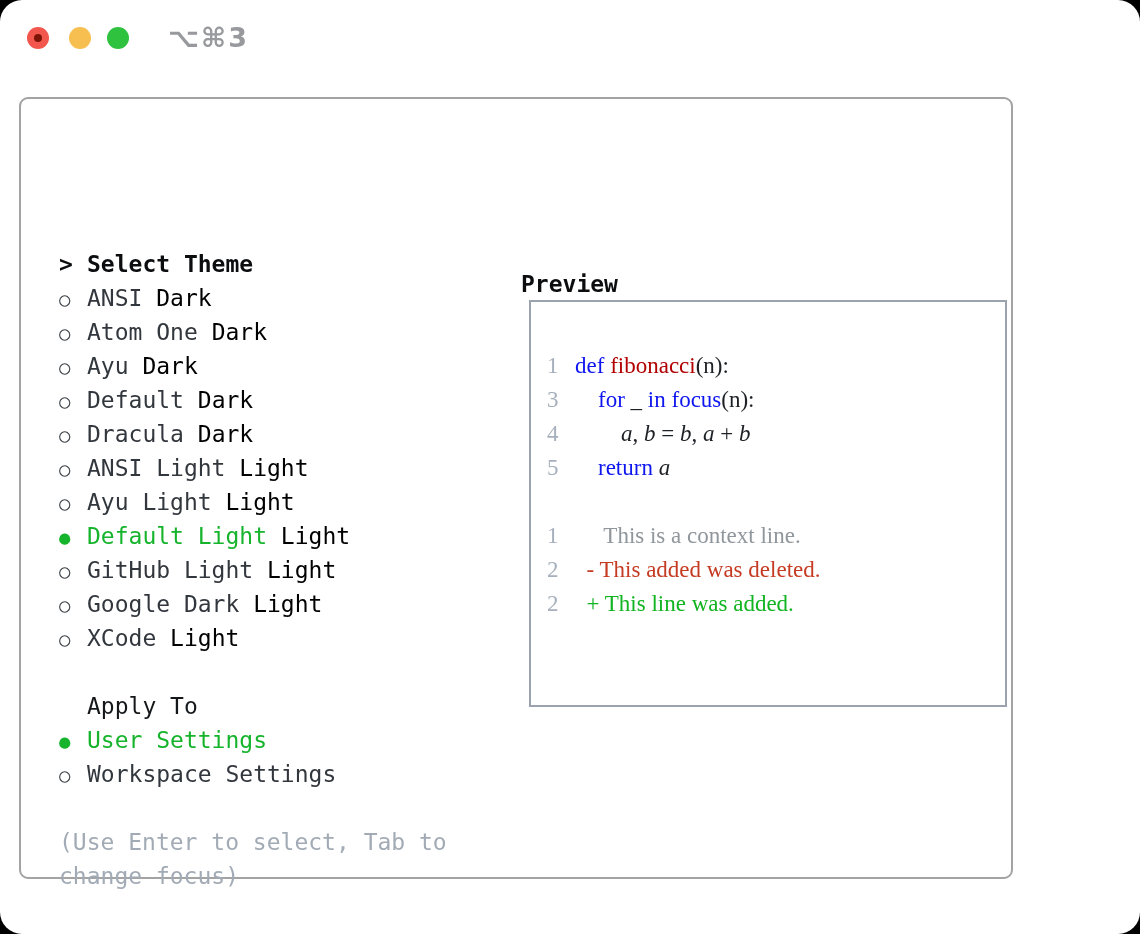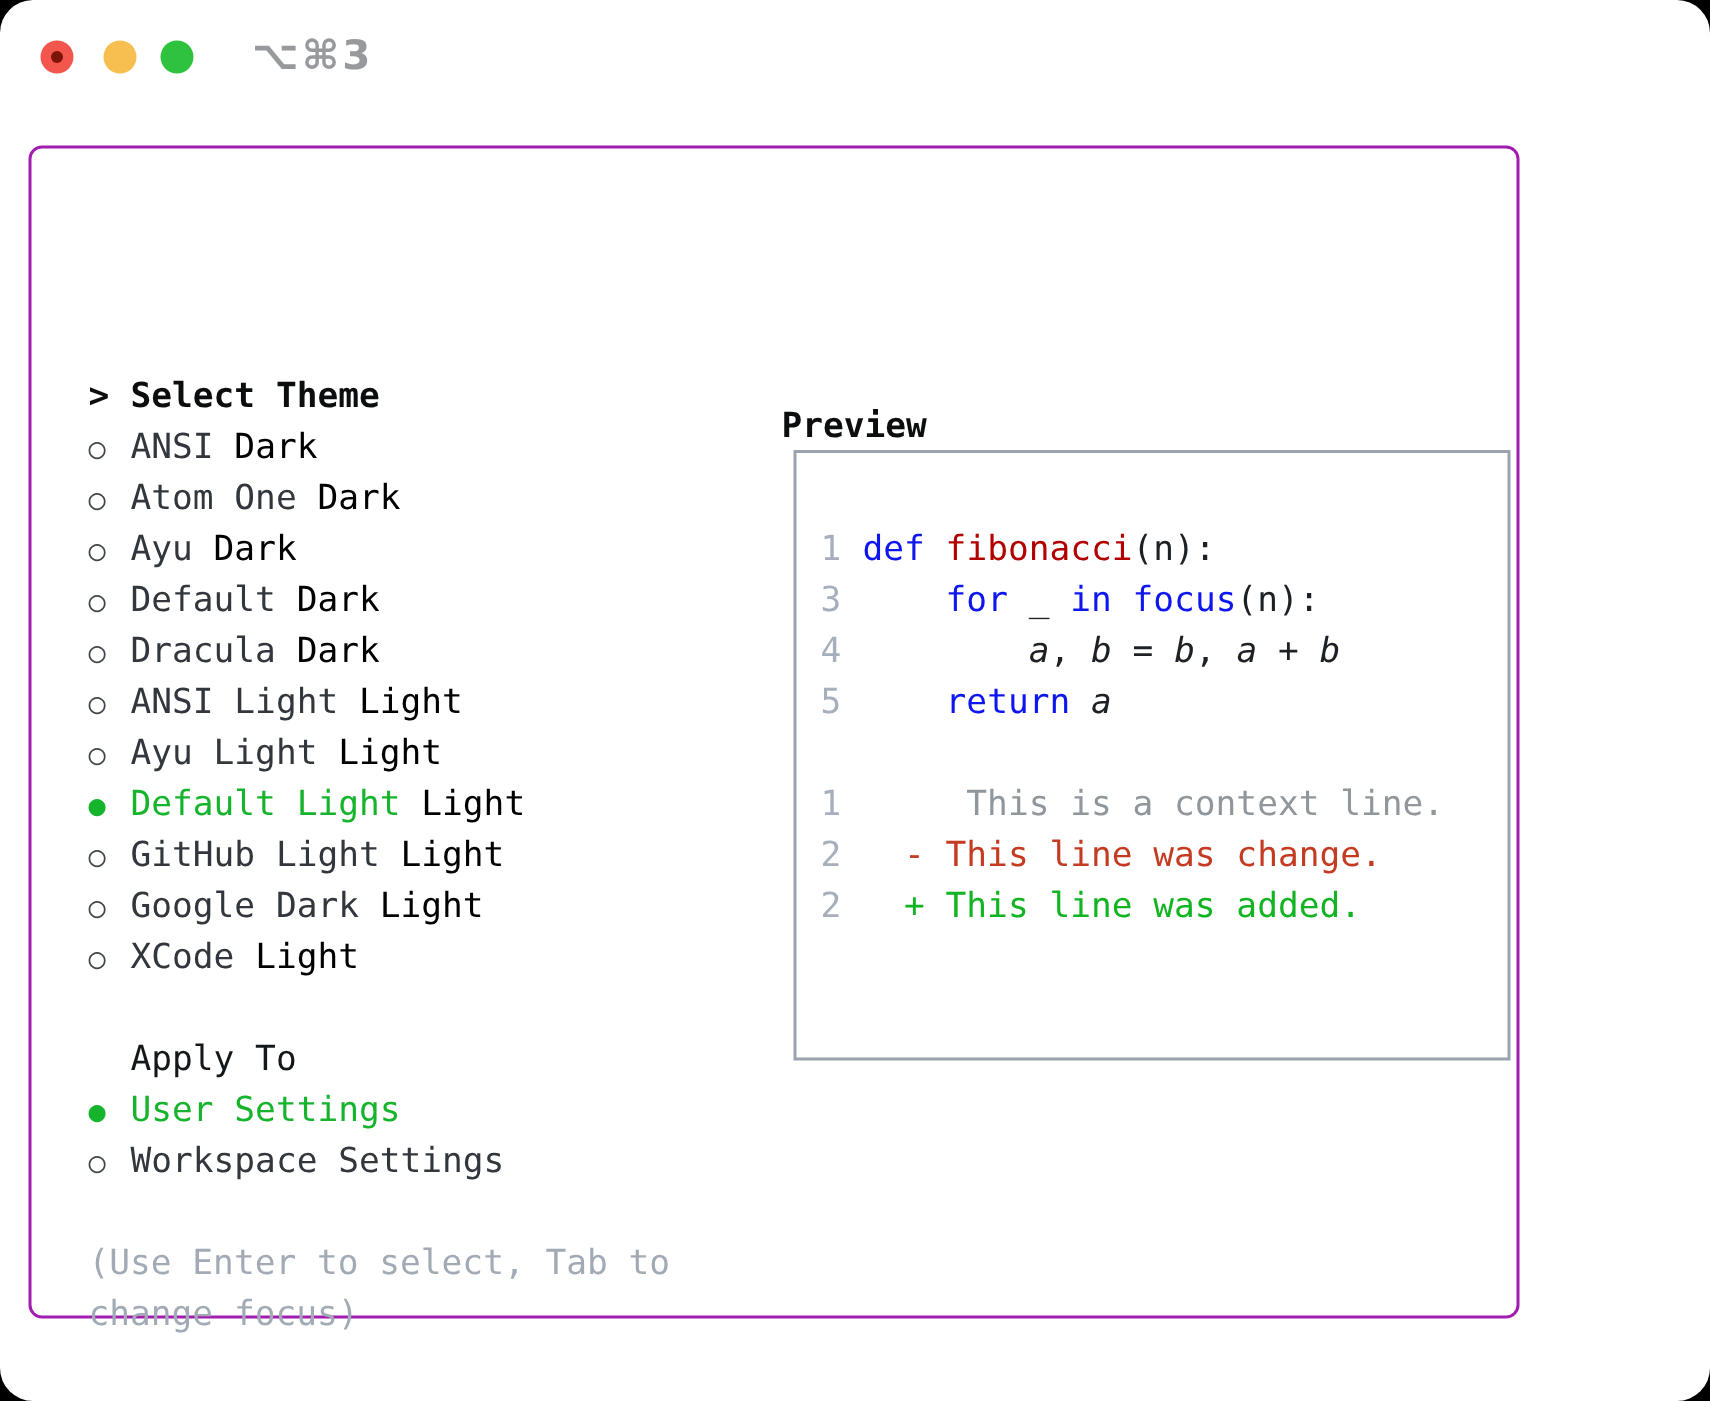--- a/index.html
+++ b/index.html
@@ -17,21 +17,21 @@
   }
   .traffic.yellow{left:69px;background:#f6bf4f;}
   .traffic.green{left:107px;background:#2fc23e;}
   .win-title{
     position:absolute;left:168px;top:22px;font-size:27px;font-weight:bold;
     color:#97999d;letter-spacing:2px;font-family:"DejaVu Sans","Liberation Sans",sans-serif;
   }
   
   .content-box{
     position:absolute;left:19px;top:97px;width:994px;height:782px;
-    border:2px solid #a21caf;border-radius:9px;box-sizing:border-box;background:#fff;
+    border:2px solid #a3a3a3;border-radius:9px;box-sizing:border-box;background:#fff;
   }
   
   .left-col{
     position:absolute;left:38px;top:148px;width:440px;
     font-size:23px;color:#32373d;
   }
   .row{height:34px;line-height:34px;white-space:pre;}
   .row .marker{display:inline-block;width:28px;}
   .row.prompt{font-weight:bold;color:#0b0d0f;}
   .row.heading{color:#15181b;}
@@ -43,21 +43,21 @@
   
   .preview-title{
     position:absolute;left:500px;top:148px;height:34px;line-height:34px;
     font-size:23px;font-weight:bold;color:#0b0d0f;margin-top:20px;
   }
   .preview-box{
     position:absolute;left:508px;top:201px;width:478px;height:407px;
     border:2px solid #9aa3ae;box-sizing:border-box;background:#fff;
     padding:47px 0 0 16px;overflow:hidden;
   }
-  .crow{height:34px;line-height:34px;white-space:pre;font-size:23px;color:#1d2125;}
+  .crow{height:34px;line-height:34px;white-space:pre;font-size:23px;color:#1d2125;font-family:Liberation Serif, serif;}
   .crow .ln{display:inline-block;min-width:28px;color:#a6b0bc;}
   .kw{color:#0e16f0;}
   .fn{color:#b20000;}
   .var{font-style:italic;}
   .ctx{color:#8f969c;}
   .del{color:#c53b22;}
   .add{color:#12b422;}
 </style>
 </head>
 <body>
@@ -110,19 +110,19 @@
     <div class="preview-title">Preview</div>
 
     <div class="preview-box">
       <div id="preview-lines">
           <div class="crow"><span class="ln">1</span><span class="kw">def</span><span> </span><span class="fn">fibonacci</span><span>(n):</span></div>
           <div class="crow"><span class="ln">3</span><span>    </span><span class="kw">for</span><span> _ </span><span class="kw">in</span><span> </span><span class="kw">focus</span><span>(n):</span></div>
           <div class="crow"><span class="ln">4</span><span>        </span><span class="var">a</span><span>, </span><span class="var">b</span><span> = </span><span class="var">b</span><span>, </span><span class="var">a</span><span> + </span><span class="var">b</span></div>
           <div class="crow"><span class="ln">5</span><span>    </span><span class="kw">return</span><span> </span><span class="var">a</span></div>
           <div class="crow"> </div>
           <div class="crow"><span class="ln">1</span><span class="ctx">     This is a context line.</span></div>
-          <div class="crow"><span class="ln">2</span><span class="del">  - This line was change.</span></div>
+          <div class="crow"><span class="ln">2</span><span class="del">  - This added was deleted.</span></div>
           <div class="crow"><span class="ln">2</span><span class="add">  + This line was added.</span></div>
         </div>
     </div>
 
   </div>
 </div>
 
 </body></html>

